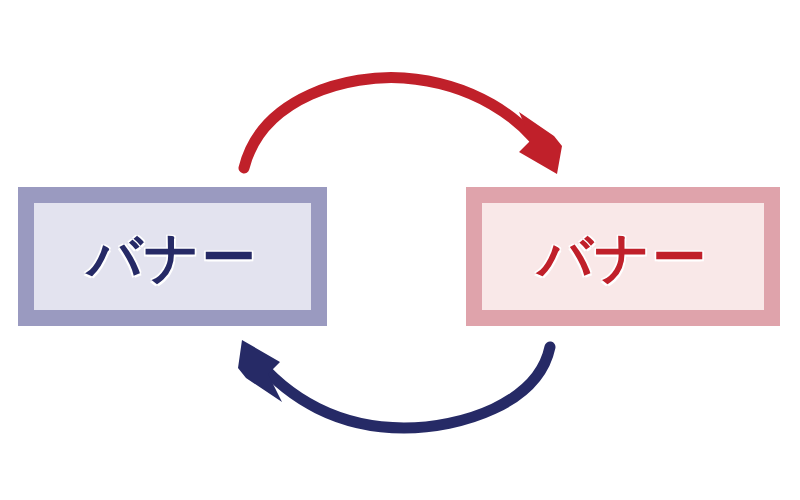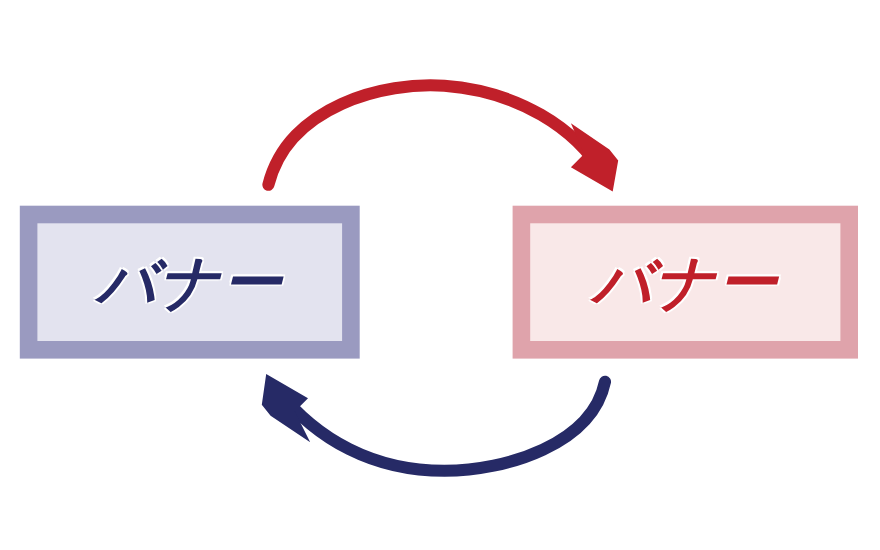--- a/index.html
+++ b/index.html
@@ -37,21 +37,20 @@
     align-items: center;
     justify-content: center;
   }
   .banner-inner {
     width: 100%;
     height: 100%;
     box-sizing: border-box;
     display: flex;
     align-items: center;
     justify-content: center;
-    font-style: italic;
   }
   .banner-label {
     font-size: 54px;
     font-weight: bold;
     letter-spacing: 2px;
     line-height: 1;
     white-space: nowrap;
     -webkit-font-smoothing: antialiased;
   }
 

